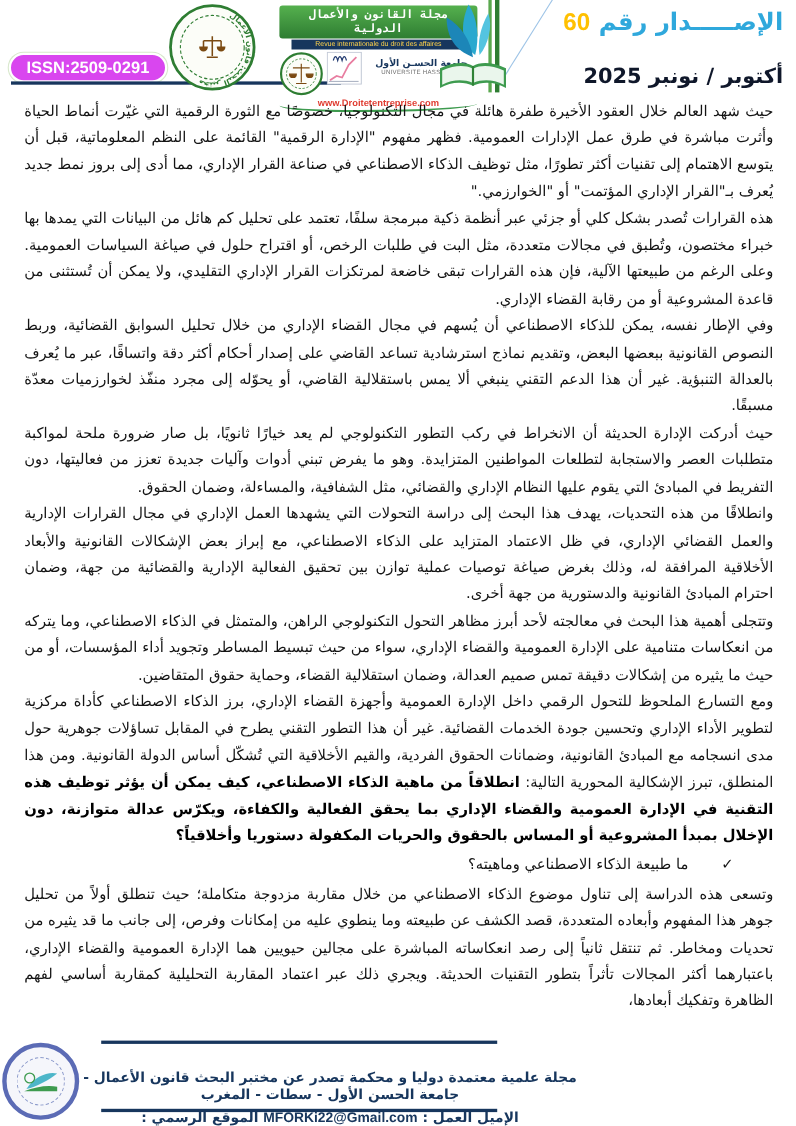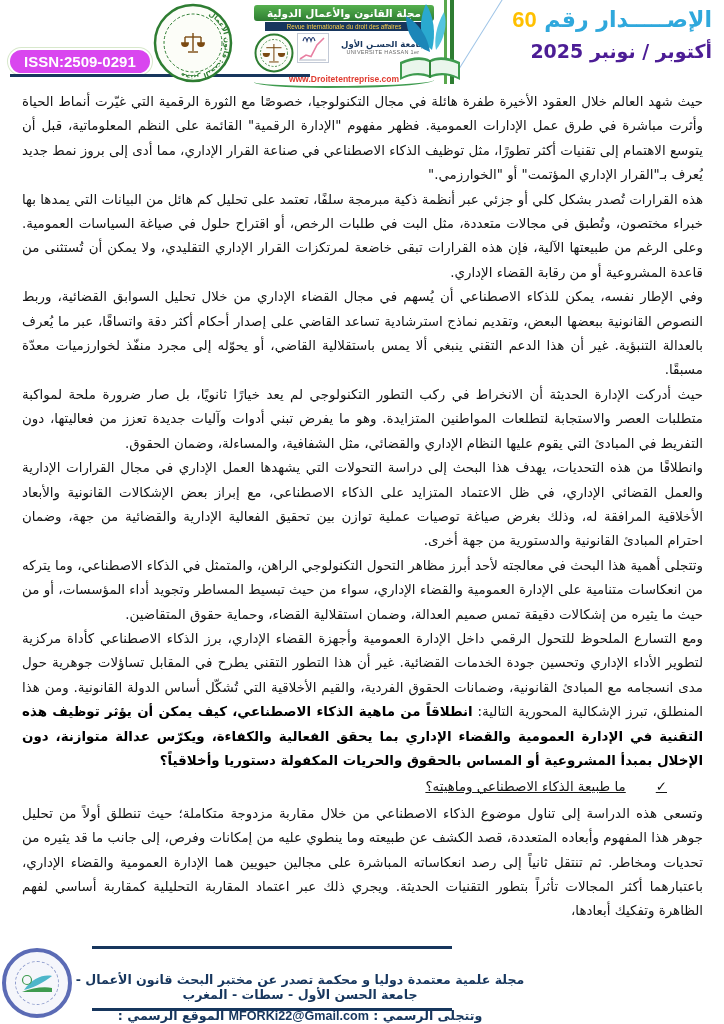--- a/index.html
+++ b/index.html
@@ -16,21 +16,21 @@
     color:#ffffff; font-weight:bold; font-size:15px;
     font-family:"Liberation Sans", sans-serif;
   }
   .header-rule { position:absolute; left:10px; top:74px; width:300px; height:3px; background:#17365d; }
   .seal { position:absolute; }
   .seal-big { left:153px; top:3px; }
   .center-group { position:absolute; left:254px; top:5px; width:180px; }
   .banner-ar {
     background:linear-gradient(180deg,#55b04e,#2e7d32);
     color:#fff; font-weight:bold; font-size:10.5px; text-align:center;
-    border-radius:3px; padding:2px 4px; direction:rtl;
+    border-radius:3px; padding:2px 4px; direction:rtl;font-family:Liberation Mono, monospace;
   }
   .banner-fr {
     margin:1px auto 0; width:88%; background:#17365d; color:#ffd24a;
     font-size:6.3px; text-align:center; padding:1px 0;
     font-family:"Liberation Sans", sans-serif;
   }
   .center-row { display:flex; align-items:flex-start; margin-top:2px; gap:3px; }
   .univ-block { direction:rtl; text-align:center; padding-top:6px; flex:1; }
   .univ-ar { color:#17365d; font-size:8.5px; font-weight:bold; }
   .univ-fr { color:#6a6a6a; font-size:5.5px; font-family:"Liberation Sans", sans-serif; letter-spacing:.3px; }
@@ -44,33 +44,33 @@
   .green-bars .b1 { position:absolute; left:0; top:0; width:3px; height:84px; background:#5aa84e; }
   .green-bars .b2 { position:absolute; left:6px; top:0; width:4px; height:84px; background:#2e7d32; }
   .diag-line {
     position:absolute; left:430px; top:38px; width:96px; height:1px;
     background:#9dc3e6; transform:rotate(-58deg); z-index:0;
   }
   .issue-block { position:absolute; left:460px; top:7px; width:252px; direction:rtl; text-align:right; }
   .issue-line1 { font-size:22px; font-weight:bold; }
   .issue-label { color:#2fa8dc; }
   .issue-number { color:#ffc000; font-family:"Liberation Sans", sans-serif; }
-  .issue-date { margin-top:7px; color:#4c1d95; font-size:19px; font-weight:bold; }
+  .issue-date { margin-top:25px; color:#0f172a; font-size:19px; font-weight:bold; }
   
   .body-text {
     position:absolute; left:22px; top:90px; width:681px; height:845px;
     direction:rtl; text-align:justify; color:#141414;
     font-size:13.4px; line-height:24.4px; overflow:hidden;
   }
   .body-text p { margin:0; }
   .question-bold { font-weight:bold; color:#000; }
   .bullet { position:relative; }
   .check-mark { font-weight:bold; margin-left:4px; }
   .btab { display:inline-block; width:26px; }
-  .bullet-group { margin:2px 36px 2px 0;text-decoration:underline; }
+  .bullet-group { margin:2px 36px 2px 0; }
   
   .footer-rule-top, .footer-rule-bottom { position:absolute; height:3px; background:#17365d; left:92px; width:360px; }
   .footer-rule-top { top:946px; }
   .footer-rule-bottom { top:1008px; }
   .footer-text { position:absolute; left:58px; top:952px; width:484px; direction:rtl; text-align:center; color:#17365d; font-weight:bold; }
   .footer-line1 { font-size:12.6px;margin-top:20px; }
   .footer-line2 { font-size:12.6px; margin-top:6px; }
   .latin { font-family:"Liberation Sans", sans-serif; unicode-bidi:embed; direction:ltr; }
   .page-badge { position:absolute; left:608px; top:936px; }
   .stamp {
@@ -180,21 +180,21 @@
     </div>
     <p>وتسعى هذه الدراسة إلى تناول موضوع الذكاء الاصطناعي من خلال مقاربة مزدوجة متكاملة؛ حيث تنطلق أولاً من تحليل جوهر هذا المفهوم وأبعاده المتعددة، قصد الكشف عن طبيعته وما ينطوي عليه من إمكانات وفرص، إلى جانب ما قد يثيره من تحديات ومخاطر. ثم تنتقل ثانياً إلى رصد انعكاساته المباشرة على مجالين حيويين هما الإدارة العمومية والقضاء الإداري، باعتبارهما أكثر المجالات تأثراً بتطور التقنيات الحديثة. ويجري ذلك عبر اعتماد المقاربة التحليلية كمقاربة أساسي لفهم الظاهرة وتفكيك أبعادها،</p>
   </div>
 
   <div class="footer-rule-top"></div>
   <div class="footer-rule-bottom"></div>
 
   <div class="footer-text">
     <div class="footer-line1">مجلة علمية معتمدة  دوليا و محكمة تصدر عن مختبر البحث قانون الأعمال - جامعة الحسن الأول - سطات - المغرب</div>
     <div class="footer-line2">
-      <span>وتتجلى الرسمي :</span>
+      <span>الإميل العمل :</span>
       <span class="latin">MFORKi22@Gmail.com</span>
       <span>الموقع الرسمي :</span>
       <span class="latin">WWW.Droitetentreprise.com</span>
     </div>
   </div>
 
 
   <div class="stamp">
     <div class="stamp-inner">
       <svg width="34" height="26" viewBox="0 0 34 26">

